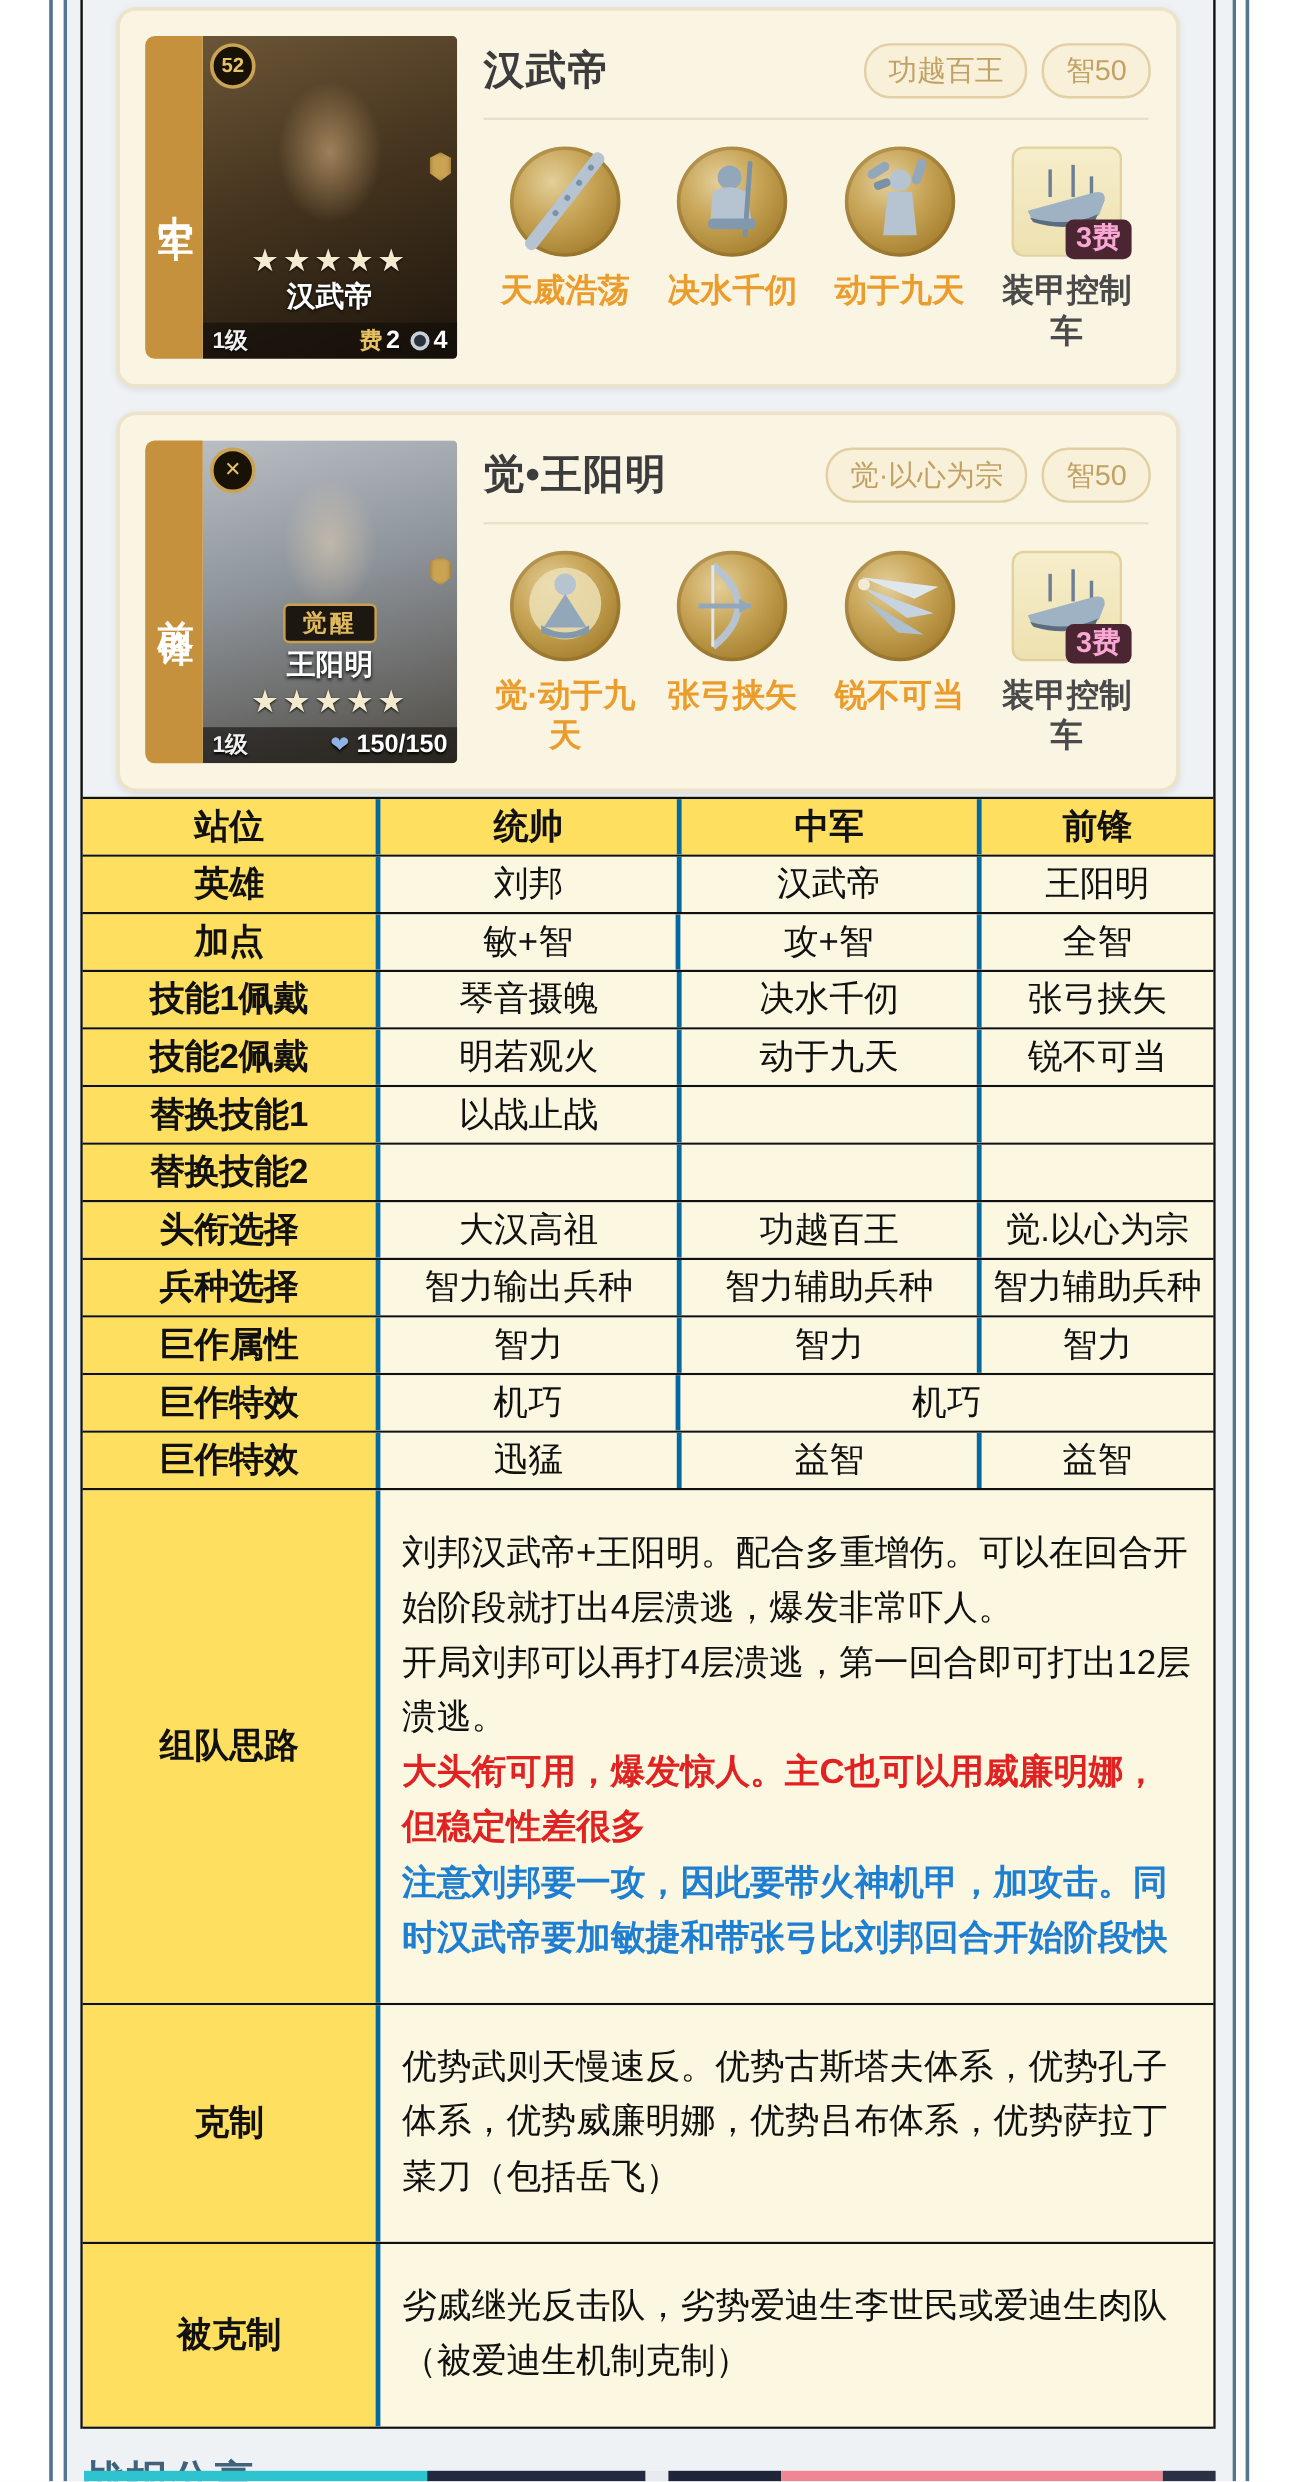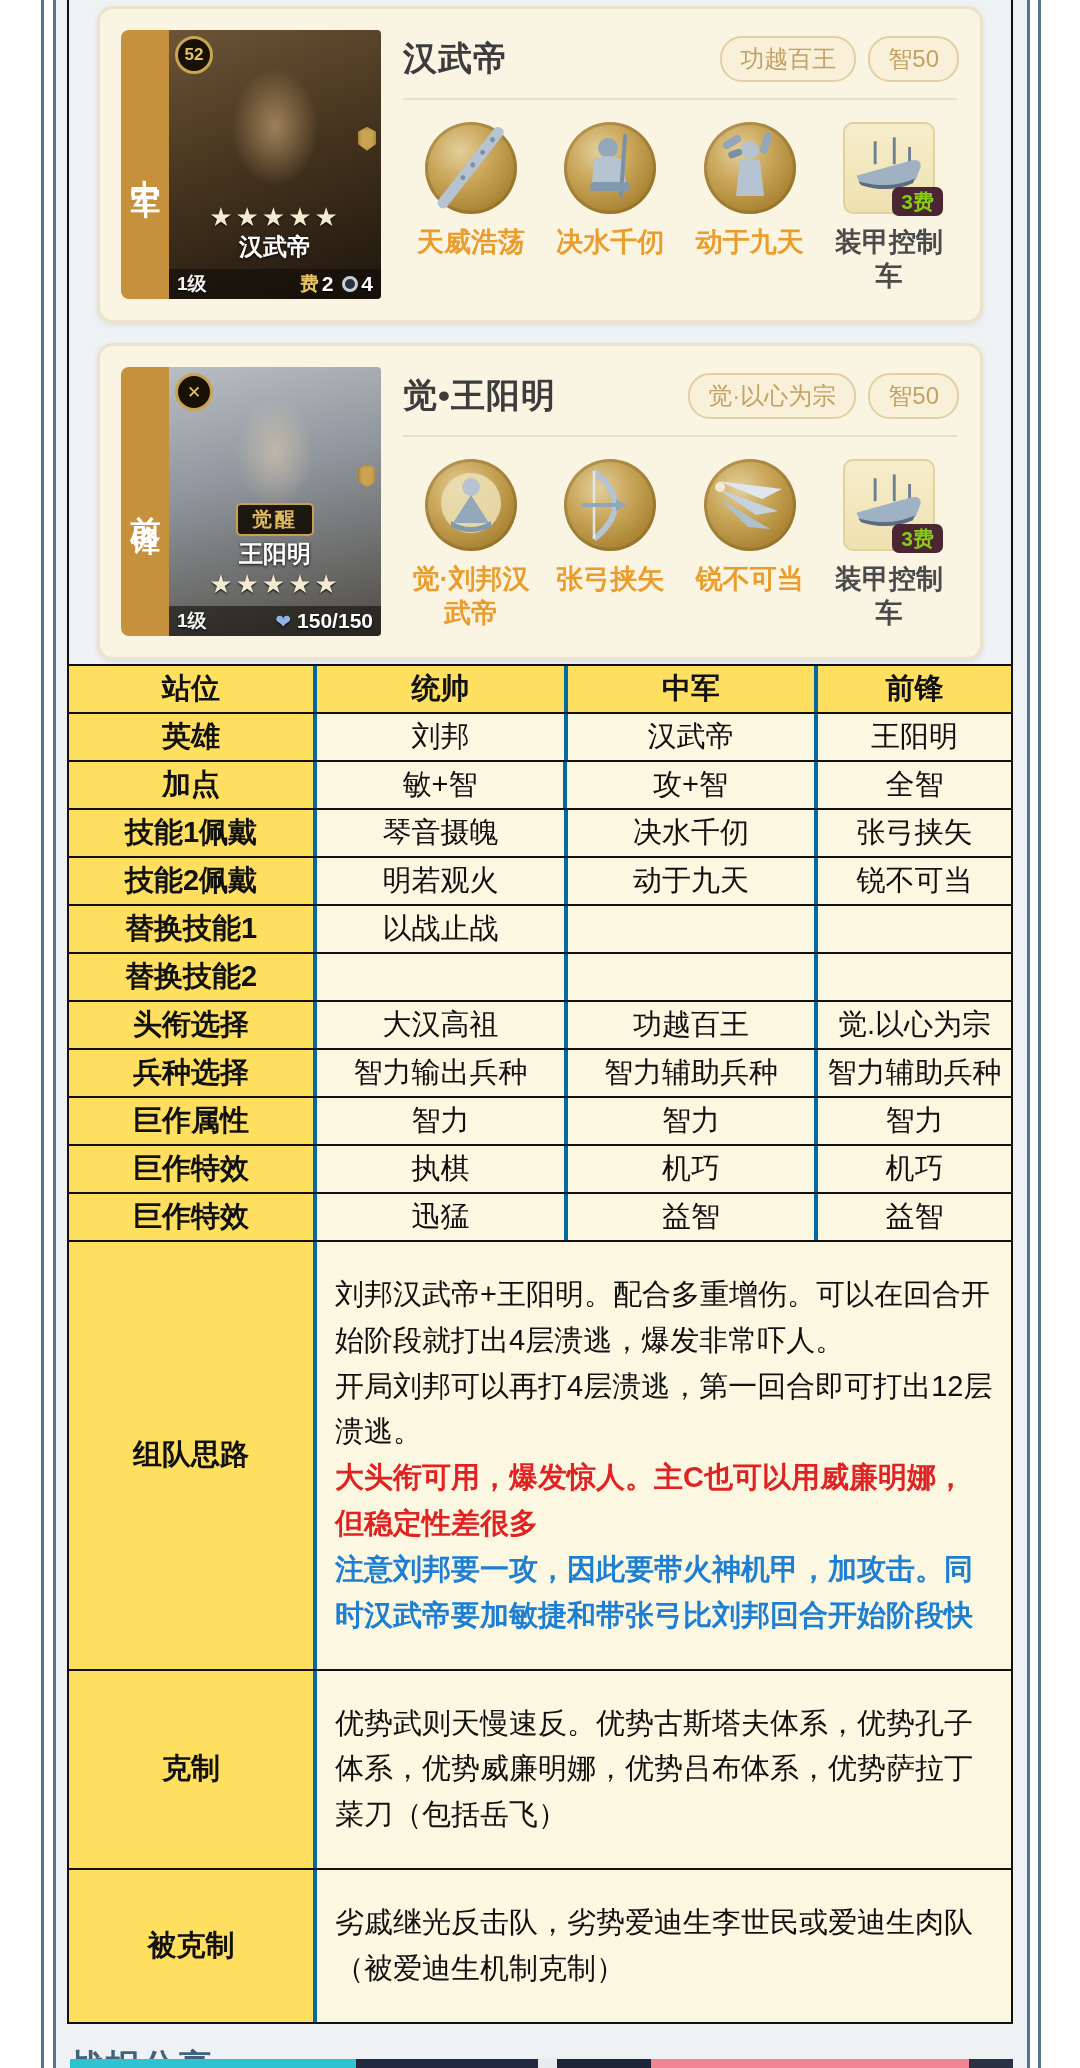--- a/index.html
+++ b/index.html
@@ -62,22 +62,22 @@
   .divider{height:2px;background:#e8e0c8;margin:16px 2px 0 0;}
   .skills{display:flex;justify-content:space-between;margin-top:22px;padding-right:2px;}
   .skill{width:136px;display:flex;flex-direction:column;align-items:center;}
   .skill-ic{position:relative;width:92px;height:92px;flex:none;}
   .skill-ic.circle{border-radius:50%;
       background:radial-gradient(circle at 38% 32%, #e3cf9a 0%, #c8a558 38%, #a6802f 78%, #93702a 100%);
       box-shadow:inset 0 0 0 3px rgba(122,92,35,.35);}
   .skill-ic.tile{border-radius:10px;background:linear-gradient(#f6eecb,#eee1b0);
       border:2px solid #e0d19d;box-sizing:border-box;}
   .skill-ic svg{position:absolute;left:0;top:0;width:100%;height:100%;}
-  .fee-badge{position:absolute;right:-10px;bottom:-4px;background:#4b2531;color:#84cc16;
-      font-size:21px;font-weight:bold;border-radius:7px;padding:2px 9px;line-height:1.2;}
+  .fee-badge{position:absolute;right:-10px;bottom:-4px;background:#4b2531;color:#f9a8d4;
+      font-size:24px;font-weight:bold;border-radius:7px;padding:2px 9px;line-height:1.2;}
   .skill-label{margin-top:12px;width:120px;text-align:center;font-size:27px;font-weight:bold;
       color:#ea9d2c;line-height:1.25;}
   .skill-label.dark{color:#4a4a4a;}
 
   
   .trow{display:flex;border-top:2px solid #111;}
   .trow:last-of-type{border-bottom:2px solid #111;}
   .tcell{box-sizing:border-box;display:flex;align-items:center;justify-content:center;
       font-size:29px;color:#111;background:#fcf7e0;text-align:right;}
   .tcell + .tcell{border-left:4px solid #0369a1;}
@@ -231,21 +231,21 @@
             <div class="skills">
               <div class="skill">
                 <div class="skill-ic circle">
                   <svg viewBox="0 0 92 92">
                       <circle cx="46" cy="44" r="30" fill="#ecdfb4" opacity="0.85"></circle>
                       <circle cx="46" cy="28" r="9" fill="#b6c4d2"></circle>
                       <path d="M46 36 L28 64 L64 64 Z" fill="#93a7ba"></path>
                       <path d="M26 62 Q46 74 66 62 L66 68 Q46 78 26 68 Z" fill="#8299ad"></path>
                     </svg>
                 </div>
-                <div class="skill-label">觉·刘邦汉武帝</div>
+                <div class="skill-label">觉·动于九天</div>
               </div>
               <div class="skill">
                 <div class="skill-ic circle">
                   <svg viewBox="0 0 92 92">
                       <path d="M30 12 Q72 46 30 80" stroke="#b6c4d2" stroke-width="6" fill="none"></path>
                       <line x1="30" y1="12" x2="30" y2="80" stroke="#dfe6ec" stroke-width="2.5"></line>
                       <line x1="18" y1="46" x2="62" y2="46" stroke="#93a7ba" stroke-width="4"></line>
                       <path d="M62 46 L52 40 L52 52 Z" fill="#93a7ba"></path>
                     </svg>
                 </div>
@@ -336,21 +336,20 @@
         <div class="tcell c3">智力辅助兵种</div>
       </div>
       <div class="trow h-std">
         <div class="tcell c-label">巨作属性</div>
         <div class="tcell c1">智力</div>
         <div class="tcell c2">智力</div>
         <div class="tcell c3">智力</div>
       </div>
       <div class="trow h-std">
         <div class="tcell c-label">巨作特效</div>
-        <div class="tcell c1">执棋</div>
         <div class="tcell c2">机巧</div>
         <div class="tcell c3">机巧</div>
       </div>
       <div class="trow h-std">
         <div class="tcell c-label">巨作特效</div>
         <div class="tcell c1">迅猛</div>
         <div class="tcell c2">益智</div>
         <div class="tcell c3">益智</div>
       </div>
 

